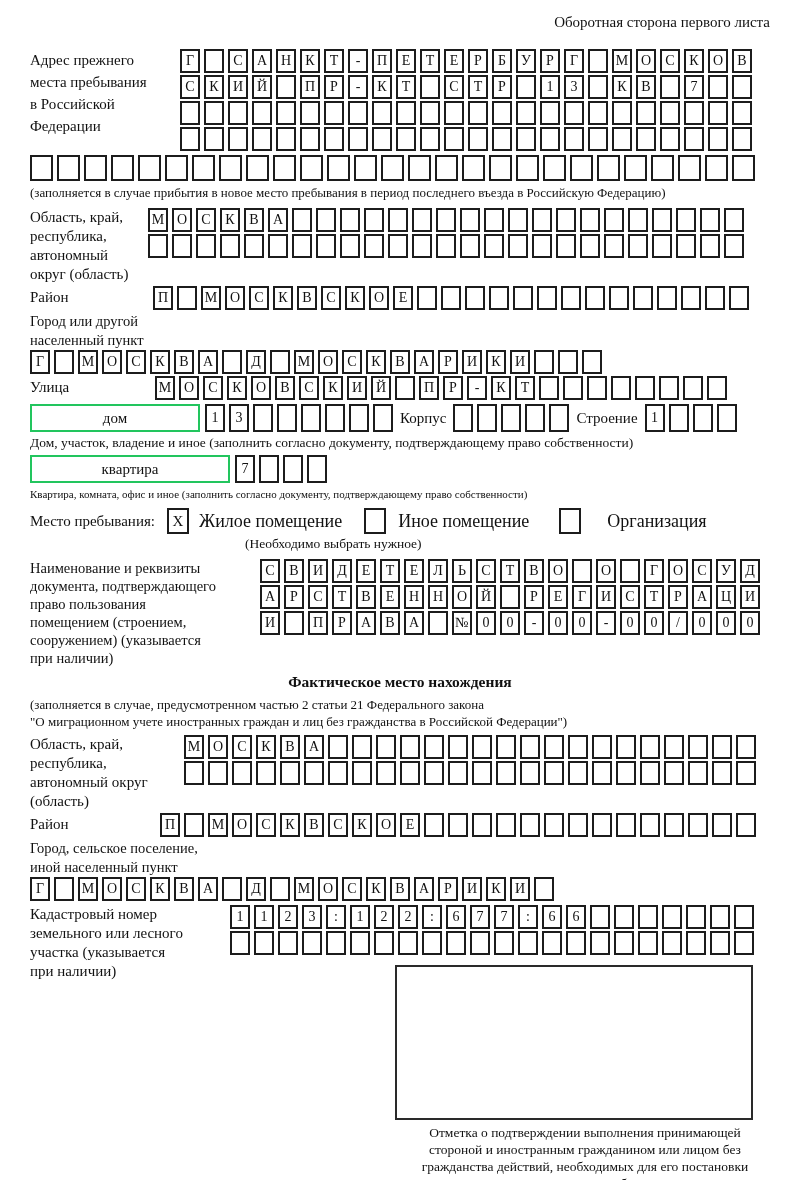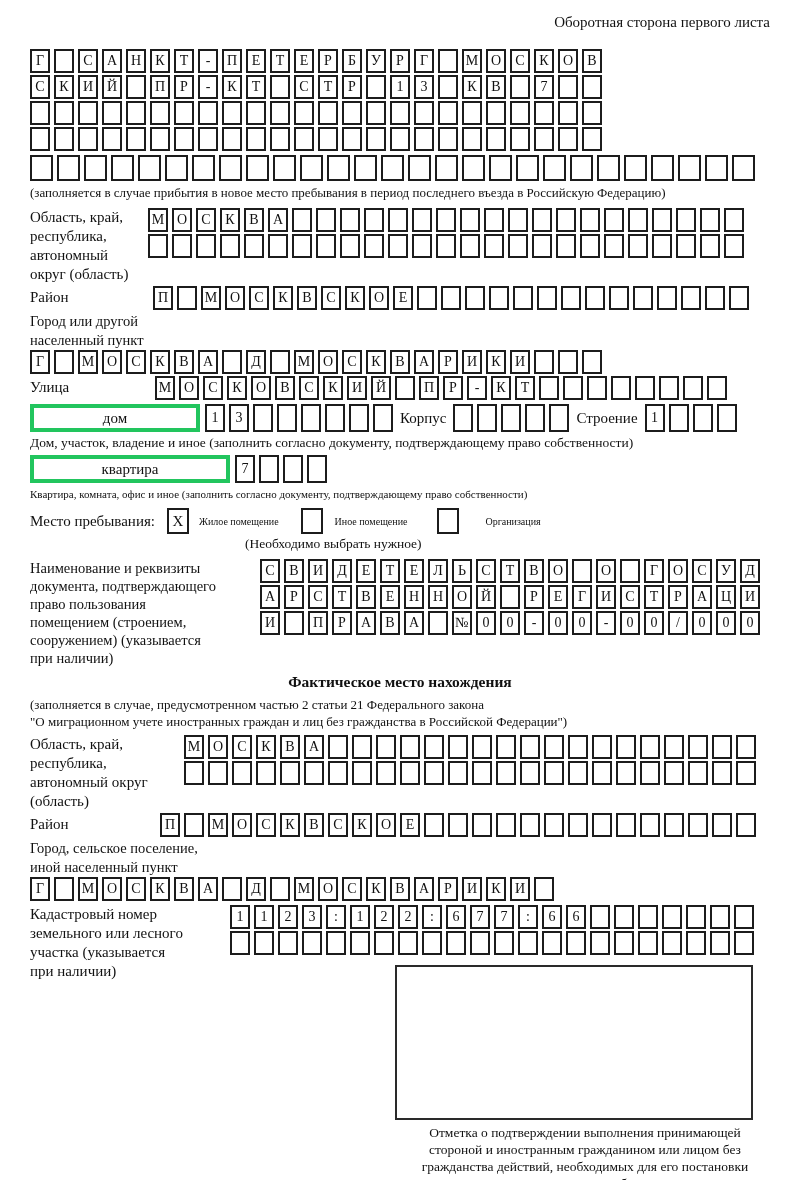--- a/index.html
+++ b/index.html
@@ -15,44 +15,48 @@
   .cell{flex:none;box-sizing:border-box;width:20px;height:24px;border:2px solid #1c1c1c;
         font-size:14px;line-height:20px;text-align:center;font-family:"Liberation Serif",serif;}
   .big .cell{width:23px;height:26px;line-height:22px;}
   .note{font-size:13px;line-height:16px;}
   .center{}
   .h2{font-size:16px;font-weight:bold;text-align:center;margin-top:6px;}
   .h3{font-size:15.5px;font-weight:bold;text-align:center;}
   .w150{width:150px;}.w118{width:118px;}.w123{width:123px;}.w148{width:148px;}.w125{width:125px;}
   .w230{width:230px;}.w154{width:154px;}.w130{width:130px;}.w200{width:200px;}
   .rows-col{display:flex;flex-direction:column;}
-  .wide-box{box-sizing:border-box;border:4px solid #22c55e;height:28px;display:flex;align-items:center;
+  .wide-box{box-sizing:border-box;border:2px solid #22c55e;height:28px;display:flex;align-items:center;
             justify-content:center;font-size:15px;flex:none;}
   .house-box{width:170px;margin-right:5px;}
   .apt-box{width:200px;margin-right:5px;}
   .inline-lbl{font-size:15px;line-height:28px;padding:0 7px;flex:none;}
   .house-row .cell{height:28px;line-height:24px;}
   .cb{box-sizing:border-box;width:22px;height:26px;border:2px solid #1c1c1c;display:inline-flex;
       align-items:center;justify-content:center;font-size:15px;flex:none;}
   .stay{align-items:center;margin-top:6px;font-size:15px;}
-  .optlbl{font-size:10px;}
+  .optlbl{font-size:18px;}
   .hint{font-size:13.5px;margin-left:215px;margin-top:2px;}
   .doc-lbl{font-size:14.5px;line-height:18px;}
   .tall-label{height:52px;overflow:visible;}
   .stamp-box{margin-left:365px;width:358px;height:155px;border:2px solid #2a2a2a;box-sizing:border-box;}
   .stamp-note{margin-left:350px;width:410px;text-align:center;font-size:13.5px;line-height:17px;margin-top:4px;}
 </style>
 </head>
 <body>
 
 <div class="page">
 
   <div class="hdr-right">Оборотная сторона первого листа</div>
 
   <div class="frow" style="margin-top:18px;">
+    <div class="lbl pre w150">Адрес прежнего
+места пребывания
+в Российской
+Федерации</div>
     <div class="rows-col">
       <div class="cells crow">
           <span class="cell">Г</span>
           <span class="cell"> </span>
           <span class="cell">С</span>
           <span class="cell">А</span>
           <span class="cell">Н</span>
           <span class="cell">К</span>
           <span class="cell">Т</span>
           <span class="cell">-</span>

